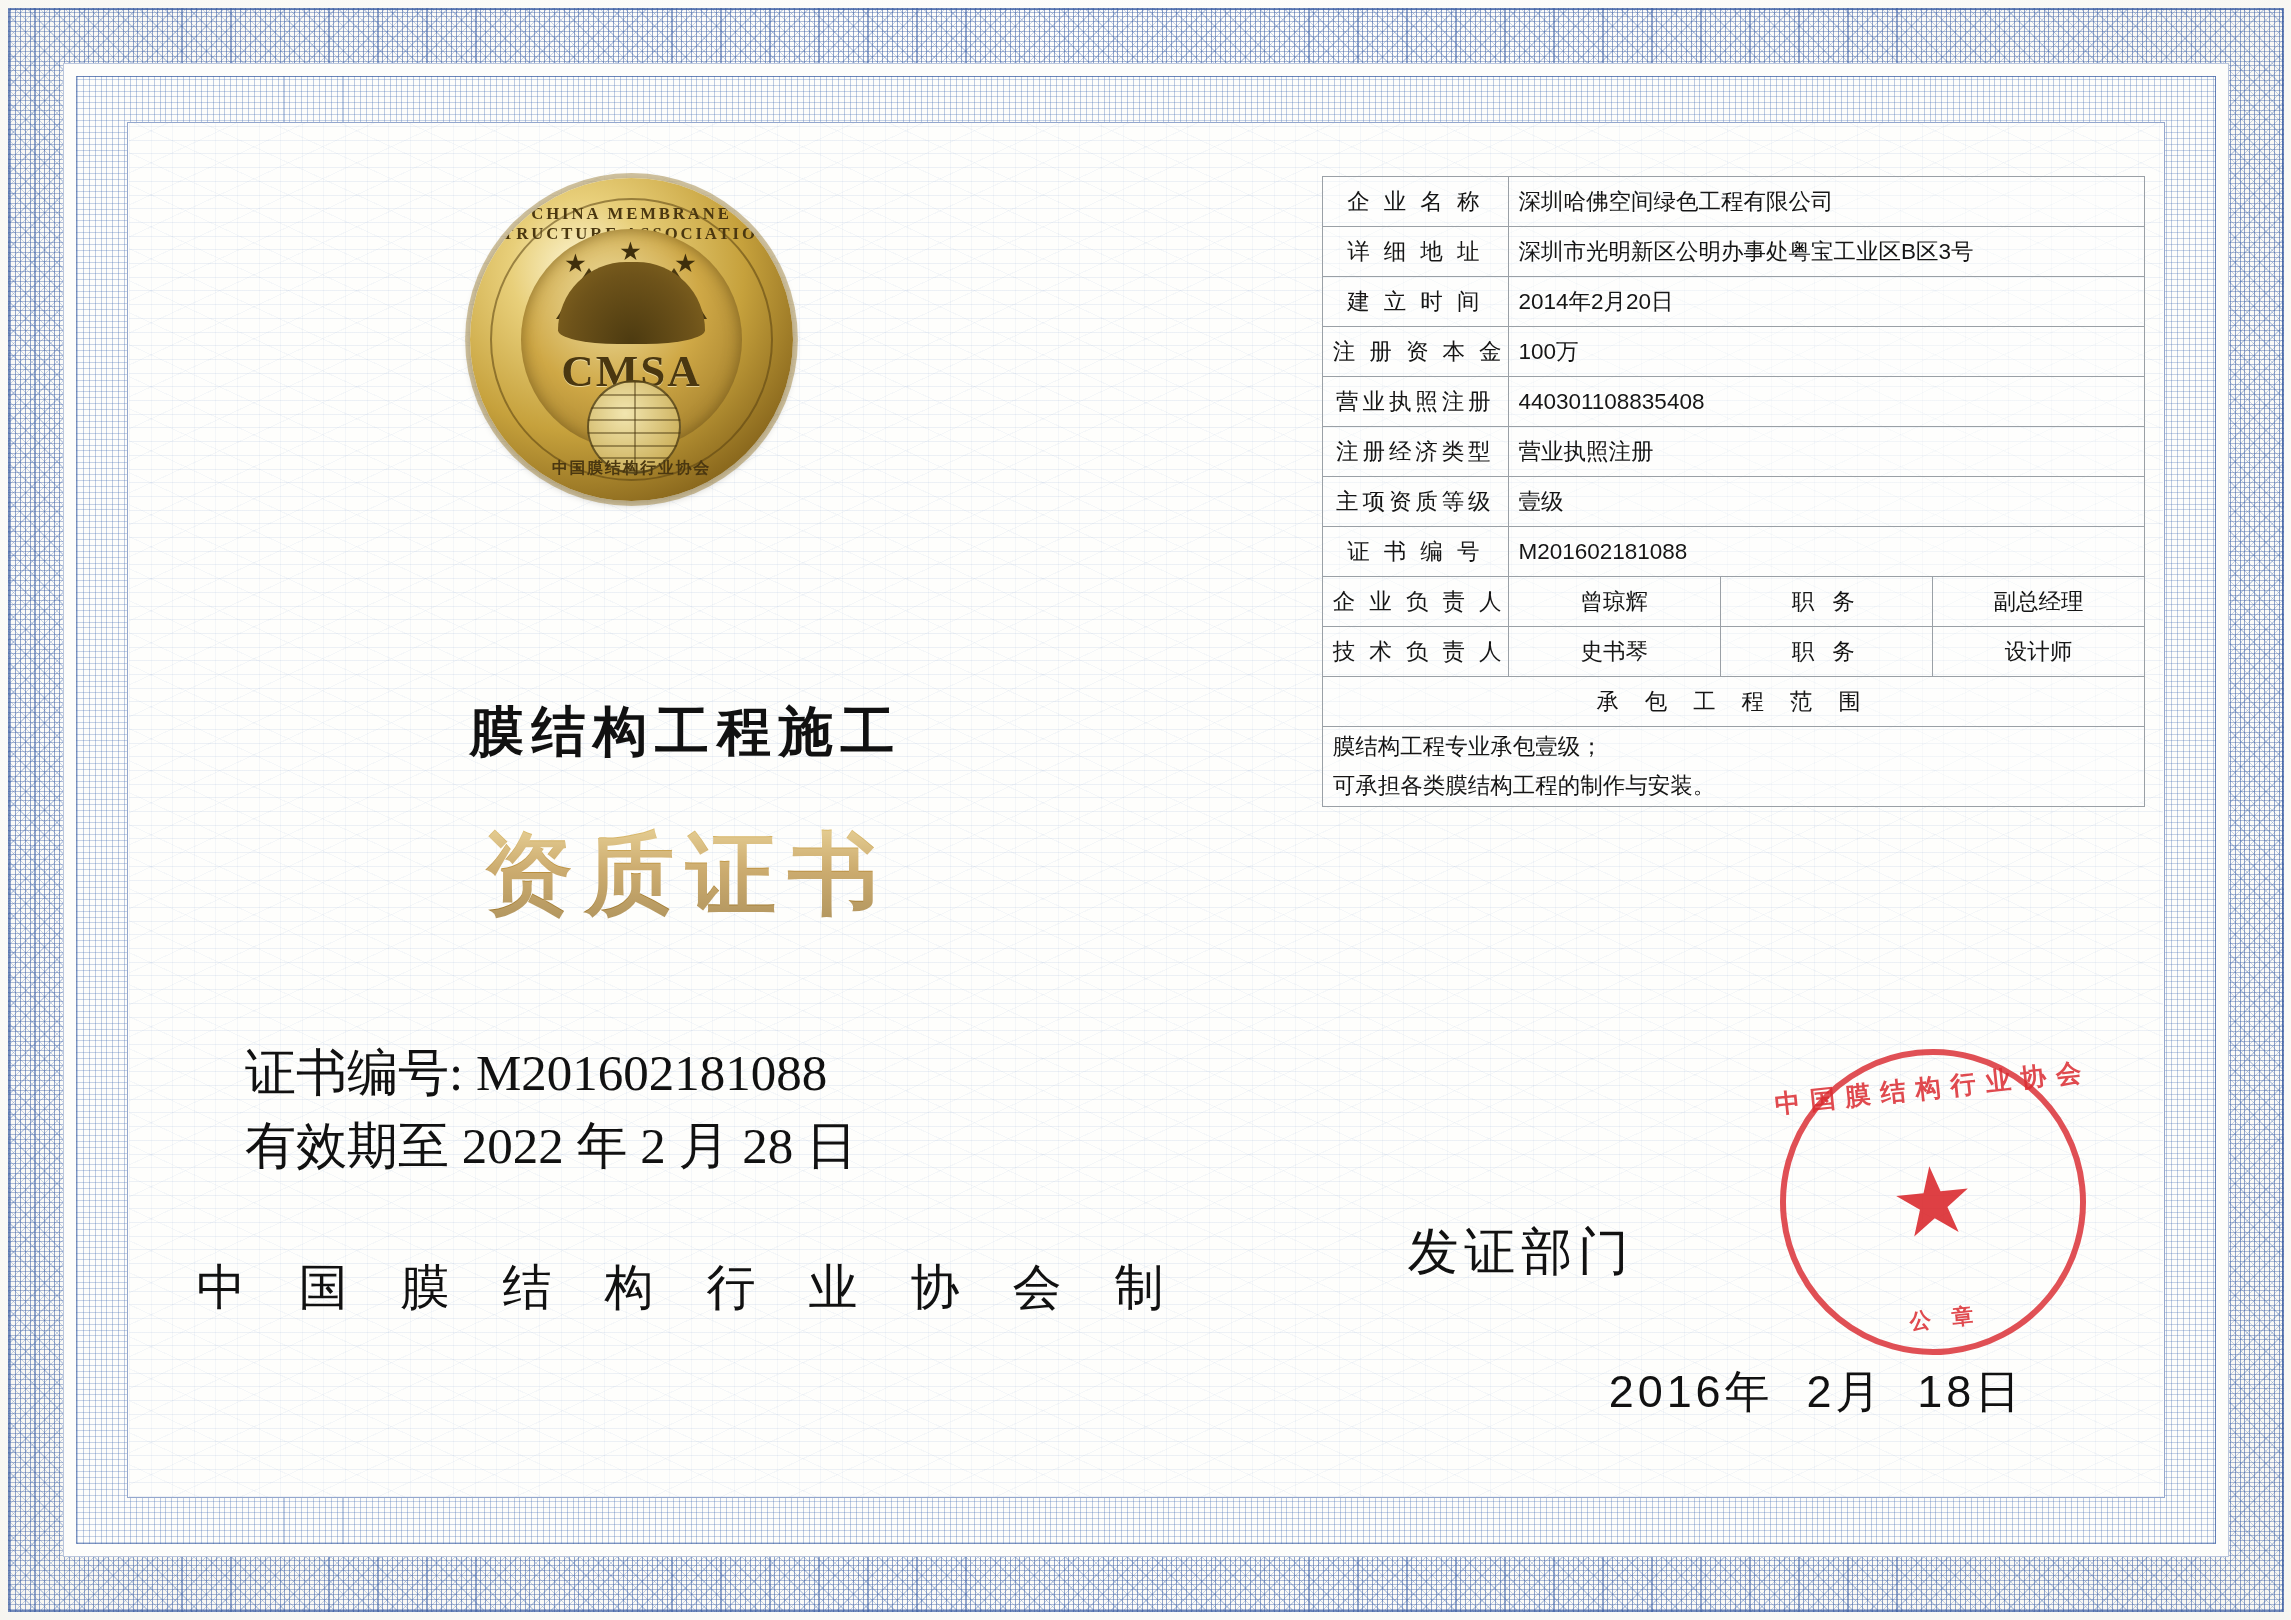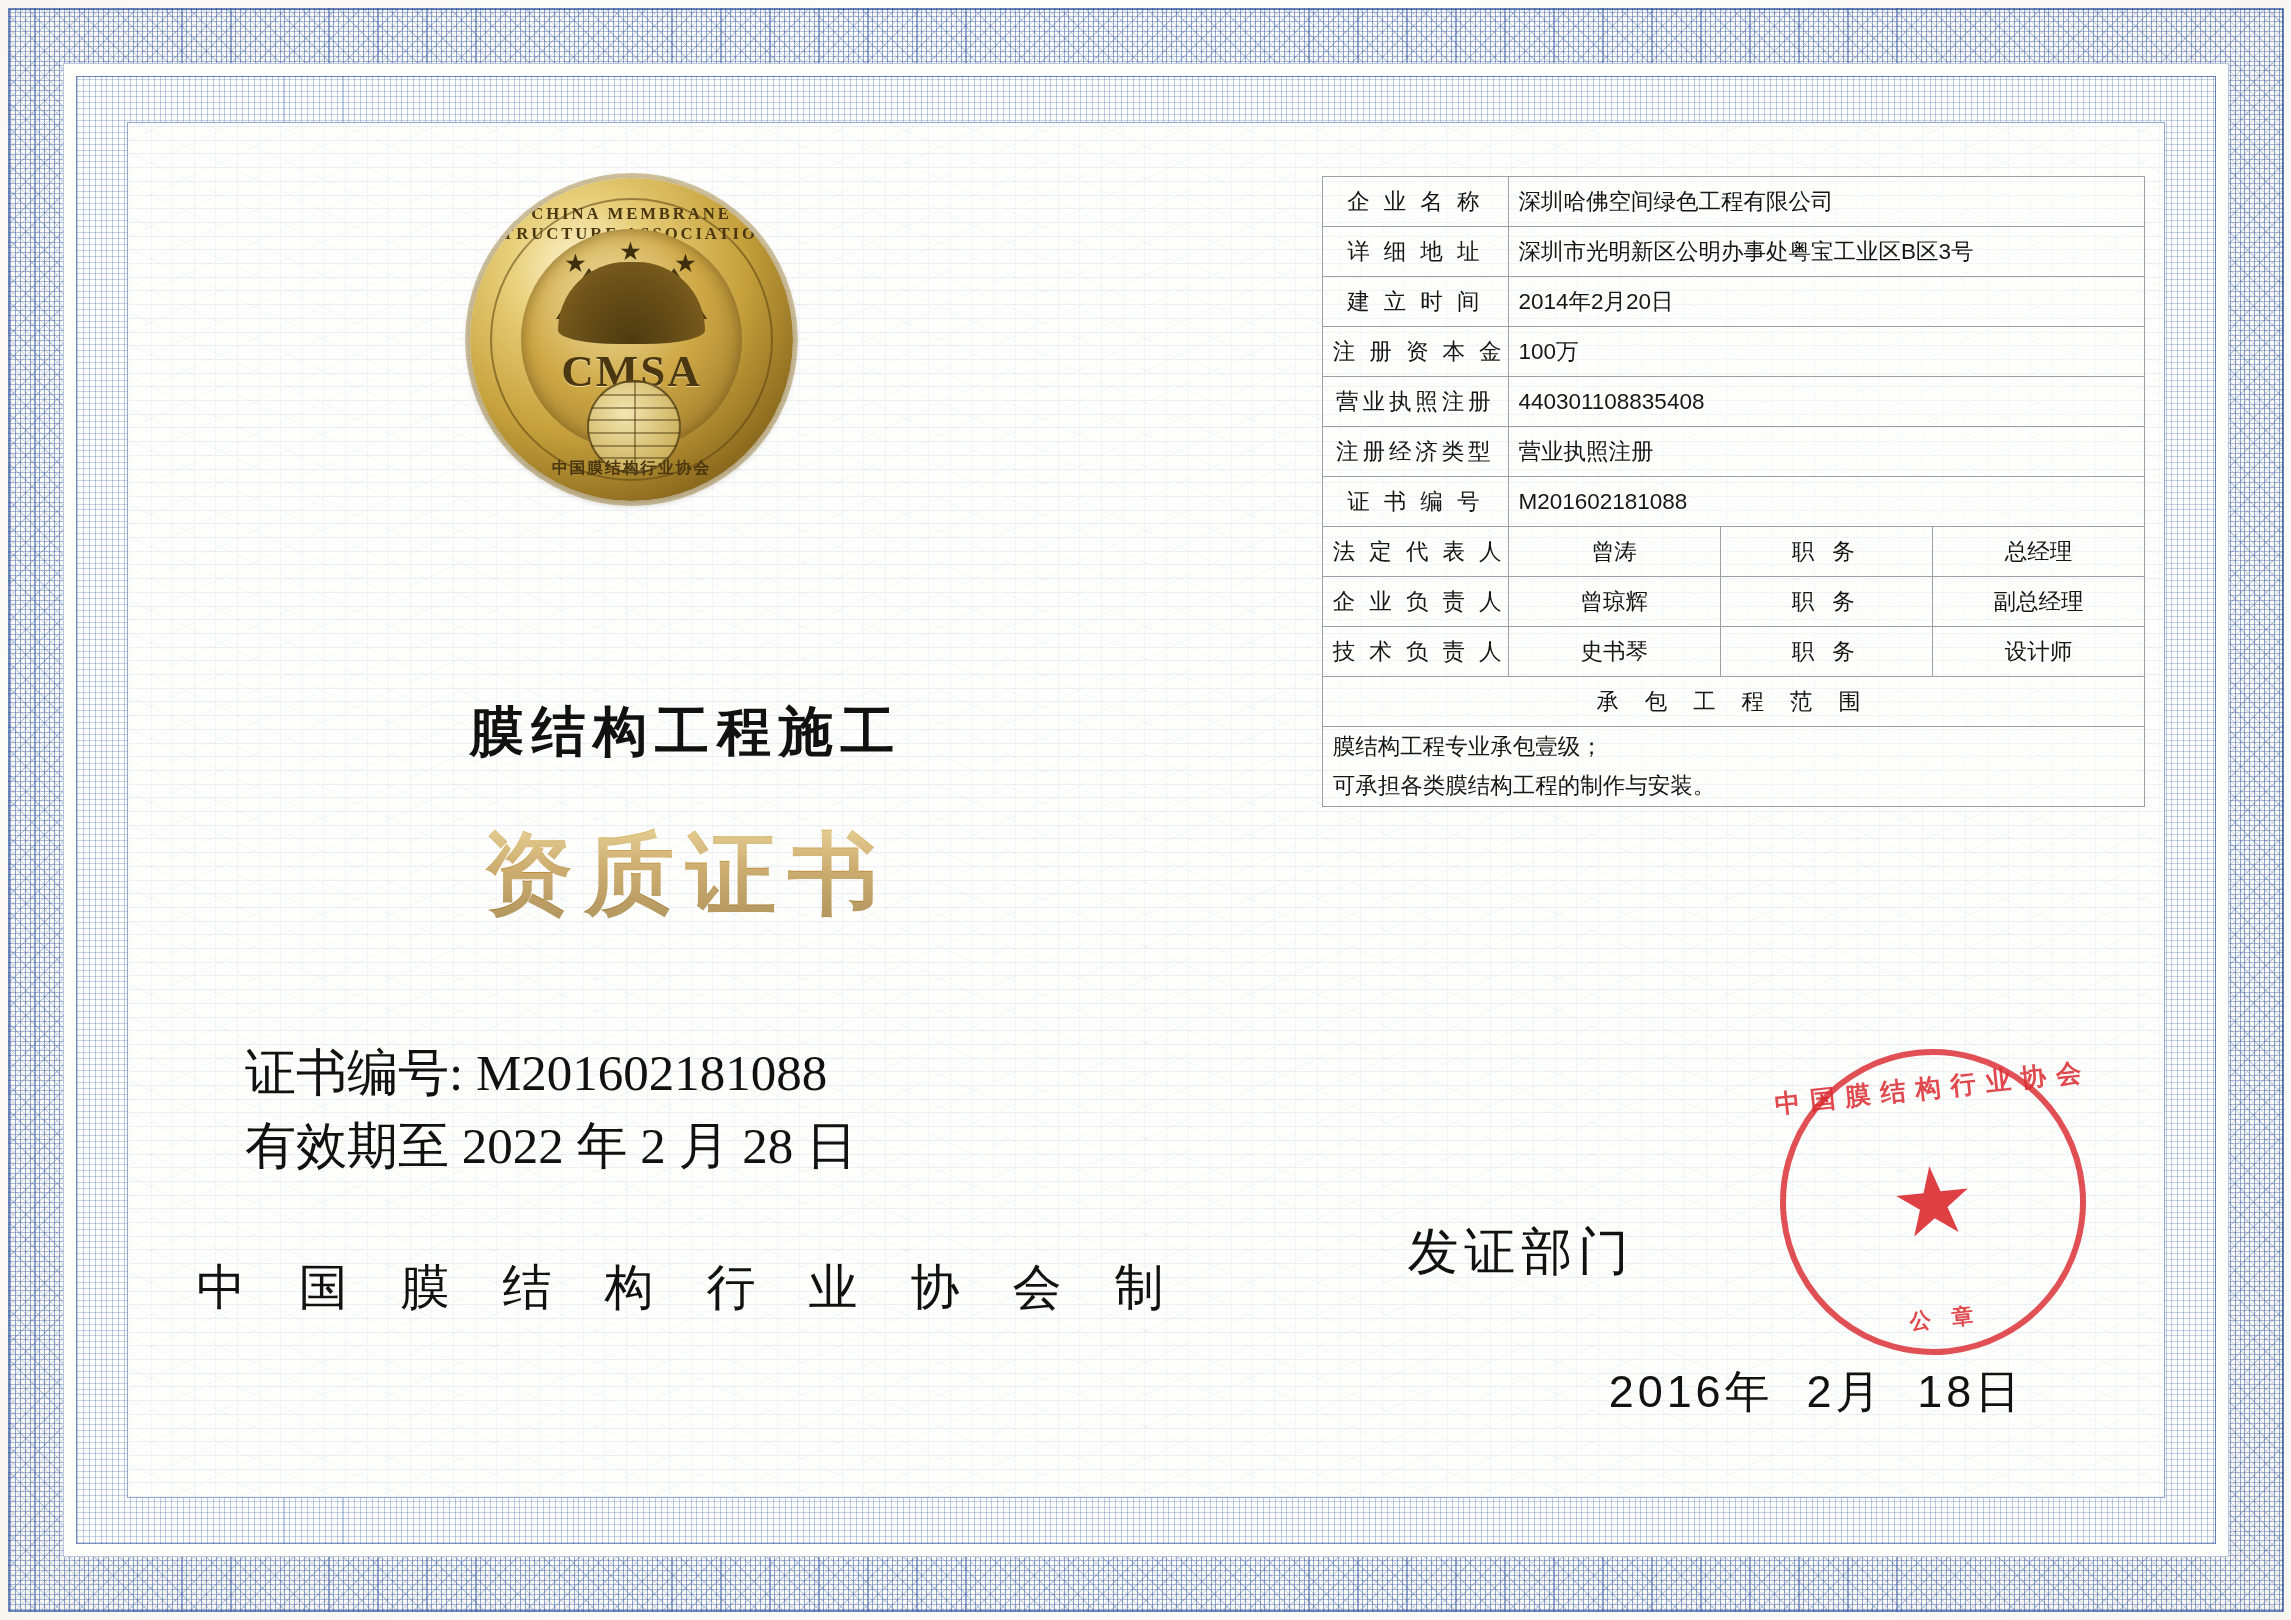--- a/index.html
+++ b/index.html
@@ -424,30 +424,28 @@
           </tr>
           <tr>
             <td class="label">营业执照注册</td>
             <td class="value" colspan="3">440301108835408</td>
           </tr>
           <tr>
             <td class="label">注册经济类型</td>
             <td class="value" colspan="3">营业执照注册</td>
           </tr>
           <tr>
+            <td class="label">主项资质等级</td>
+            <td class="value" colspan="3">壹级</td>
+          </tr>
+          <tr>
             <td class="label">证 书 编 号</td>
             <td class="value" colspan="3">M201602181088</td>
           </tr>
 
-          <tr>
-            <td class="label">法 定 代 表 人</td>
-            <td class="person">曾涛</td>
-            <td class="duty-label">职 务</td>
-            <td class="duty-value">总经理</td>
-          </tr>
           <tr>
             <td class="label">企 业 负 责 人</td>
             <td class="person">曾琼辉</td>
             <td class="duty-label">职 务</td>
             <td class="duty-value">副总经理</td>
           </tr>
           <tr>
             <td class="label">技 术 负 责 人</td>
             <td class="person">史书琴</td>
             <td class="duty-label">职 务</td>

